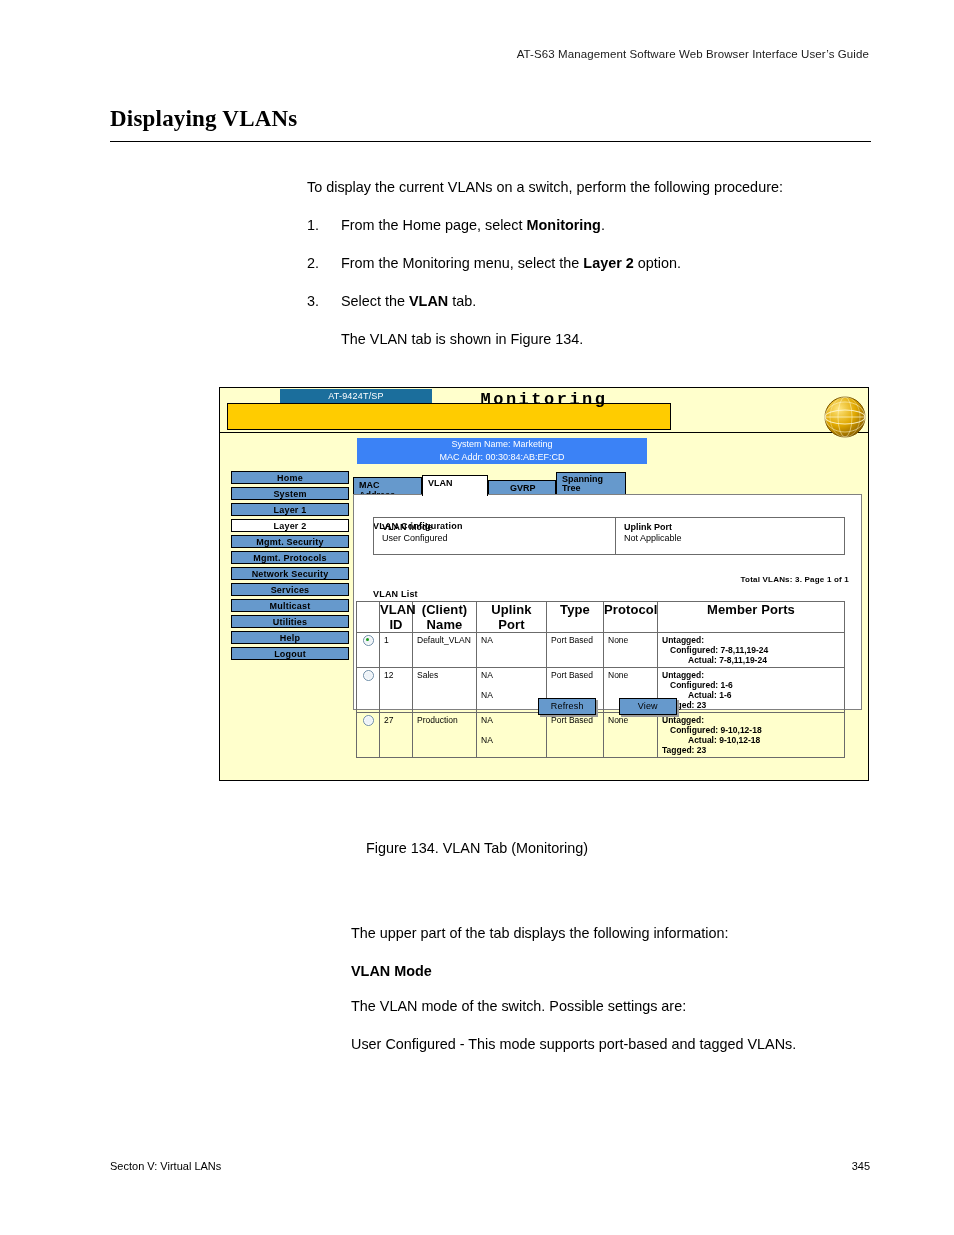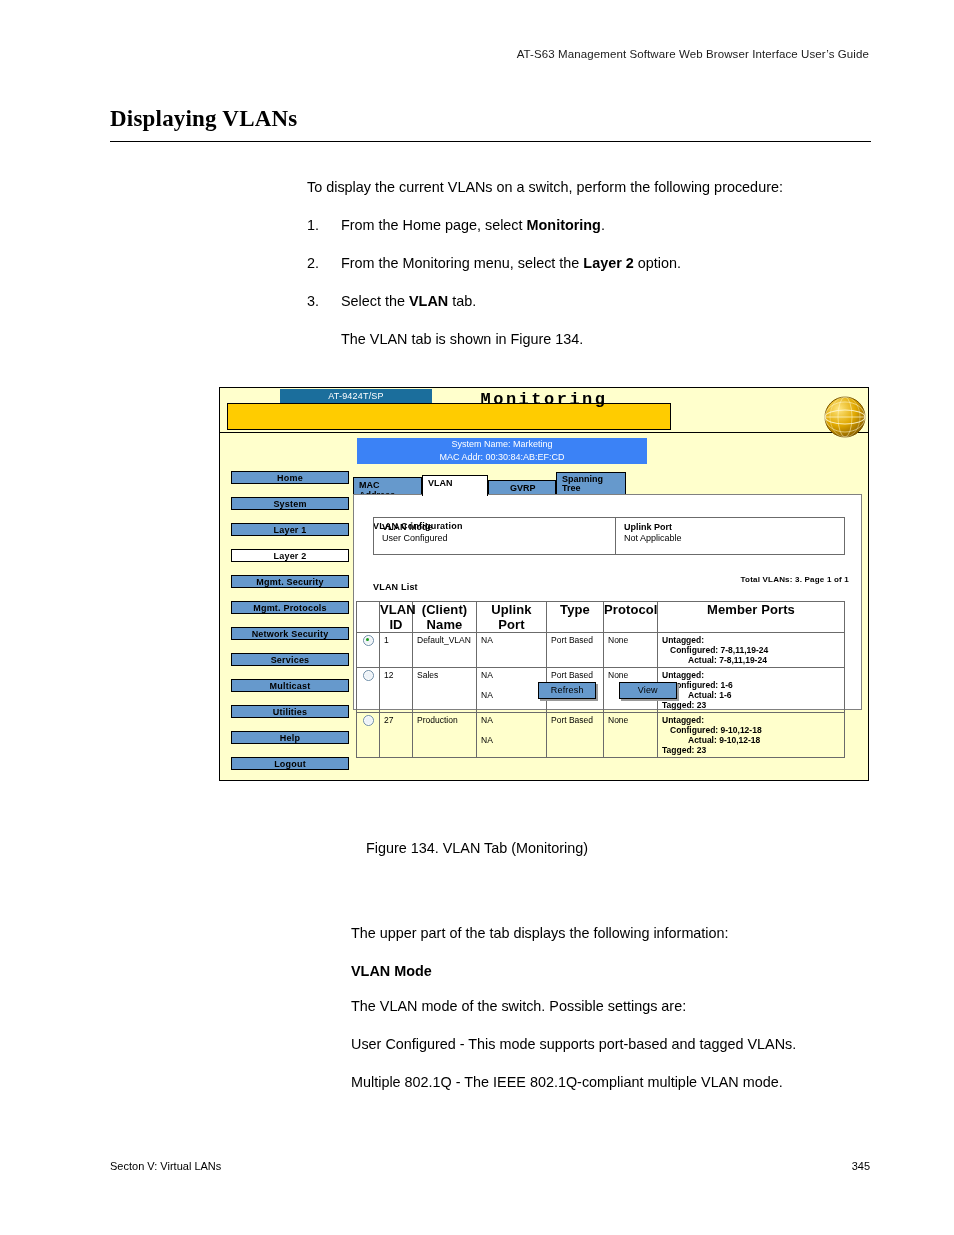--- a/index.html
+++ b/index.html
@@ -157,21 +157,21 @@
   .side-menu {
     position: absolute;
     left: 11px;
     top: 83px;
     width: 118px;
   }
   .menu-btn {
     display: block;
     height: 13px;
     line-height: 12px;
-    margin-bottom: 13px;
+    margin-bottom: 3px;
     background: #6699cc;
     border: 1px solid #000;
     box-sizing: border-box;
     text-align: center;
     font-size: 9px;
     font-weight: bold;
     color: #000;
     letter-spacing: 0.2px;
   }
   .menu-btn.active {
@@ -222,21 +222,21 @@
   .panel-inner { position: relative; width: 100%; height: 100%; }
 
   .sect-label {
     position: absolute;
     font-size: 9px;
     font-weight: bold;
     color: #000;
     letter-spacing: 0.2px;
   }
   .cfg-label { left: 19px; top: 10px; margin-top: 16px; }
-  .list-label { left: 19px; top: 87px; }
+  .list-label { left: 19px; top: 94px; }
   .total-line {
     position: absolute;
     right: 12px;
     top: 80px;
     font-size: 8px;
     font-weight: bold;
     letter-spacing: 0.2px;
   }
 
   
@@ -336,21 +336,21 @@
   .wbtn {
     display: inline-block;
     background: #6699cc;
     border: 1px solid #000000;
     box-shadow: 2px 2px 0 #9a9a9a;
     font-size: 9px;
     color: #000;
     padding: 2px 0 3px 0;
     width: 56px;
     text-align: center;
-    margin: 0 10px;
+    margin: 16px 10px;
     letter-spacing: 0.2px;
   }
 
   
   .caption {
     position: absolute;
     left: 0;
     top: 840px;
     width: 954px;
     text-align: center;
@@ -575,17 +575,16 @@
   </div>
 </div>
 
 <div class="caption">Figure 134. VLAN Tab (Monitoring)</div>
 
 <div class="lower-col">
   <p>The upper part of the tab displays the following information:</p>
   <p class="spaced b">VLAN Mode</p>
   <p>The VLAN mode of the switch. Possible settings are:</p>
   <p class="spaced">User Configured - This mode supports port-based and tagged VLANs.</p>
-  <p class="spaced">Multiple 802.1Q - The IEEE 802.1Q-compliant multiple VLAN mode.</p>
 </div>
 
 <div class="footer-left">Secton V: Virtual LANs</div>
 <div class="footer-right">345</div>
 
 </body></html>

